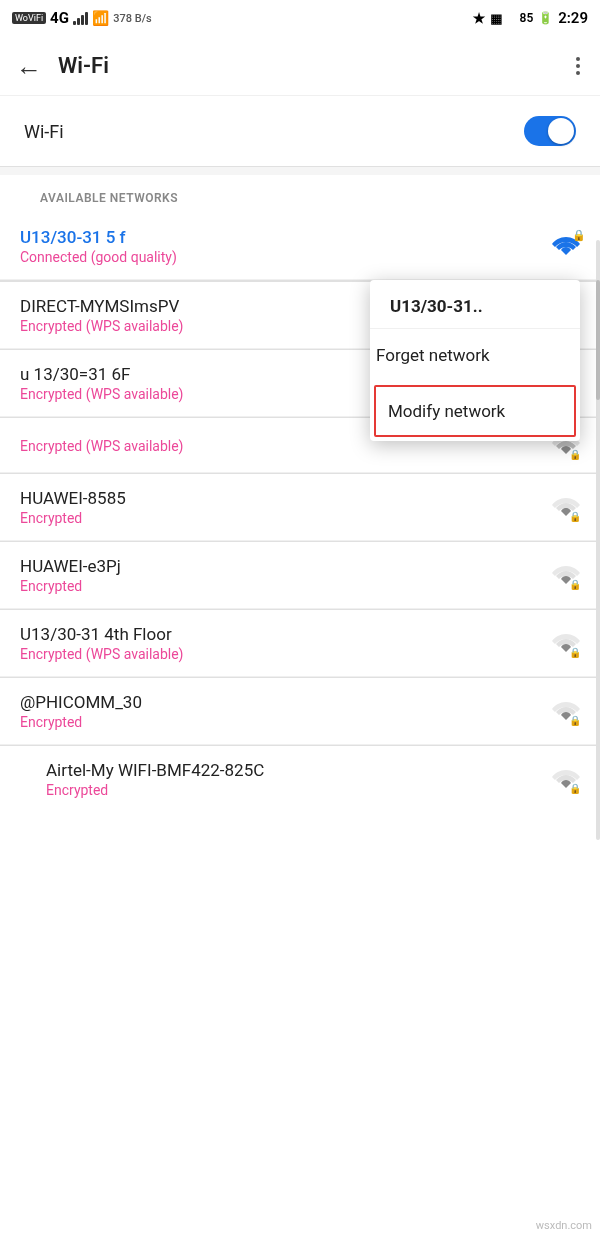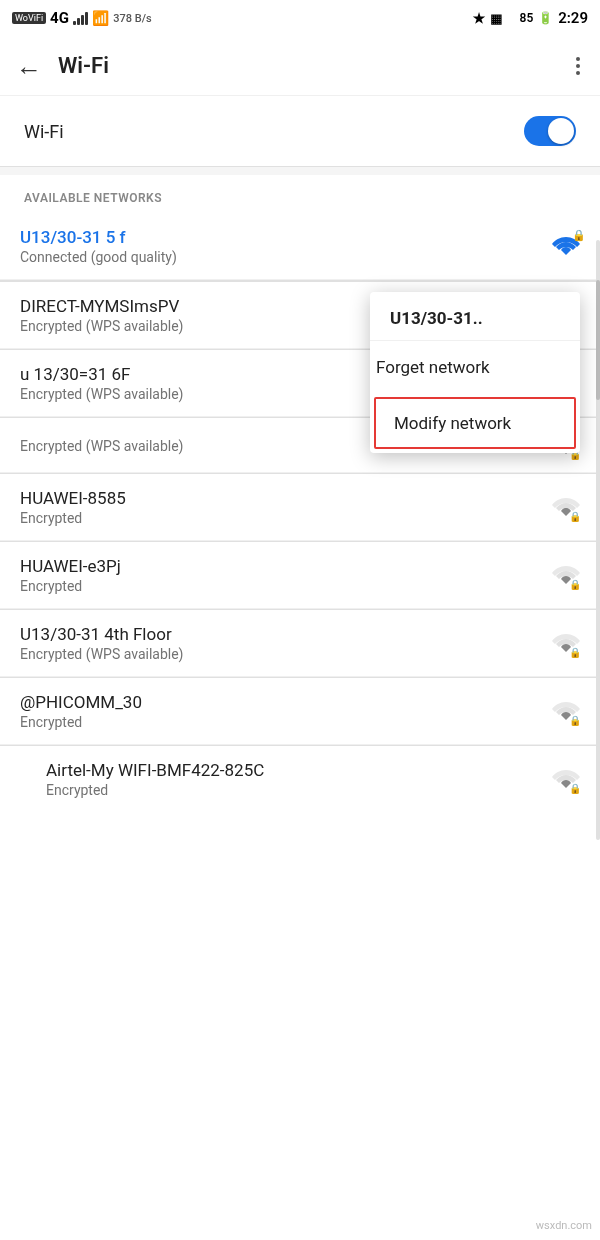--- a/index.html
+++ b/index.html
@@ -133,21 +133,21 @@
       background: #e0e0e0;
       margin: 0 0;
     }
     .section-divider {
       height: 8px;
       background: #f5f5f5;
     }
 
     
     .section-header {
-      padding: 16px 24px 8px;
+      padding: 16px 40px 8px;
       font-size: 12px;
       font-weight: 600;
       color: #888;
       letter-spacing: 0.5px;
       text-transform: uppercase;
     }
 
     
     .network-list {
       background: #fff;
@@ -171,21 +171,21 @@
       font-size: 17px;
       color: #222;
       font-weight: 400;
     }
     .network-name.connected {
       color: #1a73e8;
       font-weight: 500;
     }
     .network-status {
       font-size: 14px;
-      color: #737373;
+      color: #ec4899;
       margin-top: 2px;
     }
 
     
     .wifi-lock-icon {
       position: relative;
       display: inline-block;
     }
 
     
@@ -203,21 +203,21 @@
       height: 120px;
       background: #bbb;
       border-radius: 2px;
       position: absolute;
       top: 40px;
     }
 
     
     .context-menu {
       position: absolute;
-      top: 292px;
+      top: 280px;
       right: 20px;
       background: #fff;
       border-radius: 4px;
       box-shadow: 0 4px 20px rgba(0,0,0,0.25);
       min-width: 210px;
       z-index: 100;
       overflow: hidden;
     }
     .context-menu-title {
       padding: 16px 20px 12px;
@@ -229,21 +229,21 @@
     .context-menu-item {
       padding: 16px 6px;
       font-size: 17px;
       color: #222;
       cursor: pointer;
     }
     .context-menu-item.highlighted {
       border: 2px solid #e53935;
       margin: 4px;
       border-radius: 2px;
-      padding: 14px 18px;
+      padding: 14px 12px;
     }
 
     
     .watermark {
       position: absolute;
       bottom: 8px;
       right: 8px;
       font-size: 11px;
       color: #bbb;
     }

